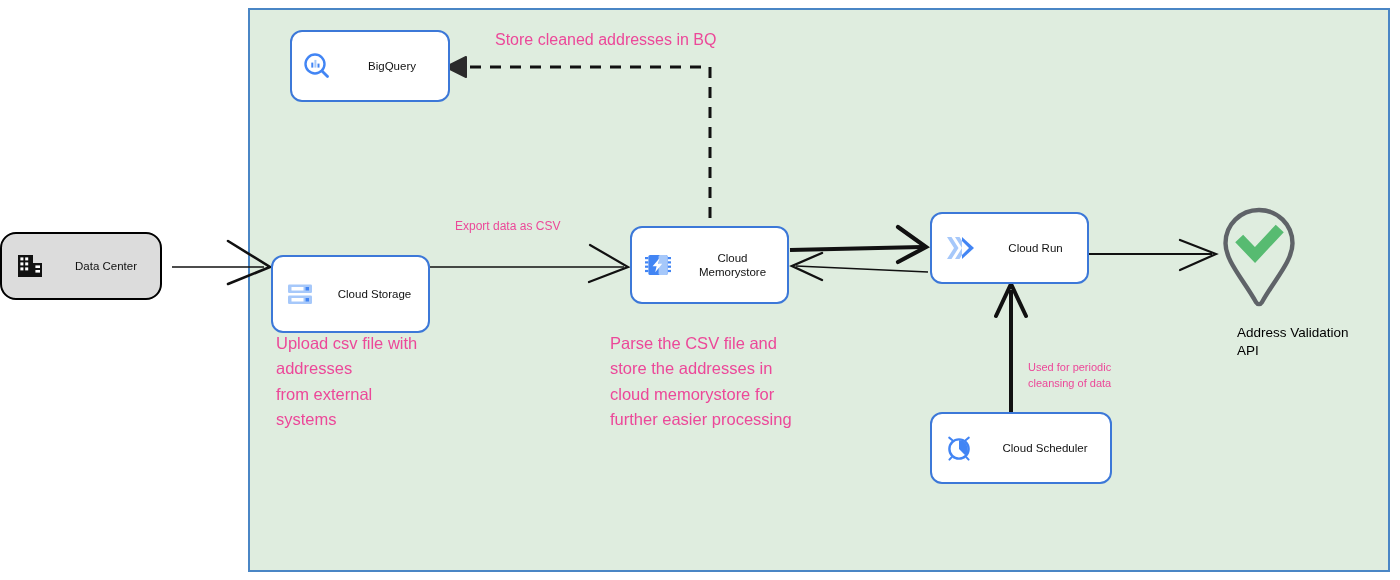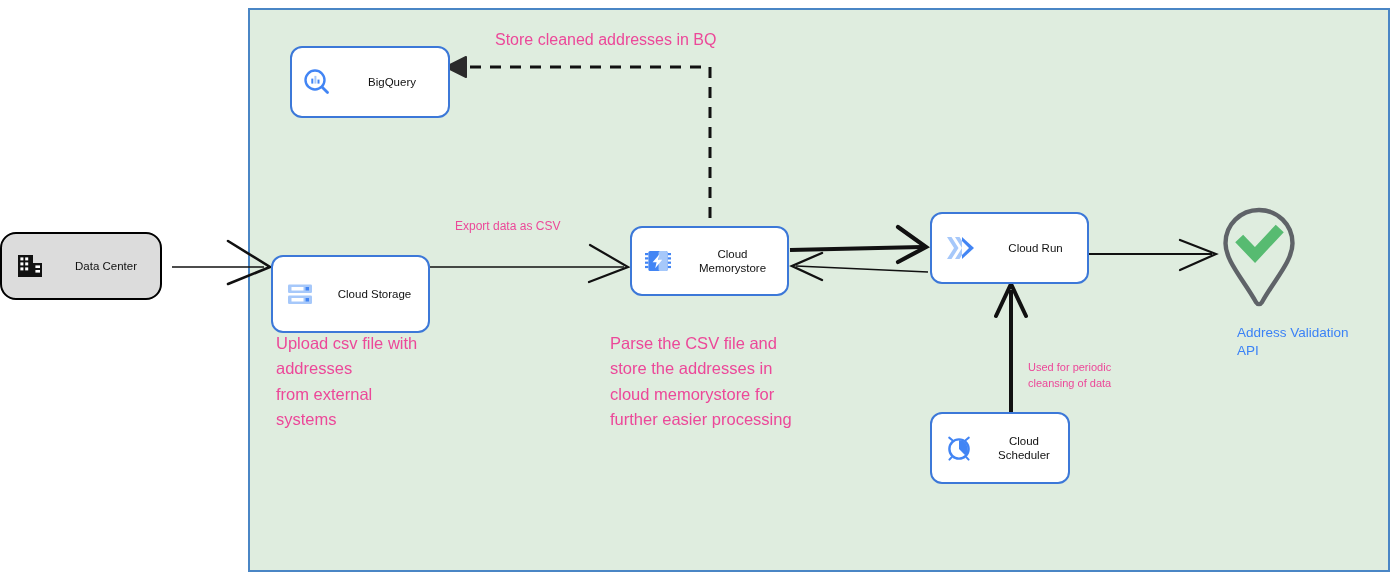--- a/index.html
+++ b/index.html
@@ -63,25 +63,25 @@
 
   
   .node.onprem {
     background: #dcdcdc;
     border: 2.5px solid #000000;
     border-radius: 16px;
   }
   .node.onprem .lbl { font-size: 11.5px; }
 
   
-  #node-bigquery     { left: 290px; top: 46px;  width: 160px; height: 72px; }
+  #node-bigquery     { left: 290px; top: 30px;  width: 160px; height: 72px; }
   #node-cloudstorage { left: 271px; top: 228px; width: 159px; height: 78px; margin-top: 27px; }
-  #node-memorystore  { left: 630px; top: 226px; width: 159px; height: 70px; }
+  #node-memorystore  { left: 630px; top: 226px; width: 159px; height: 78px; }
   #node-cloudrun     { left: 930px; top: 212px; width: 159px; height: 72px; }
-  #node-scheduler    { left: 930px; top: 412px; width: 140px; height: 72px; }
+  #node-scheduler    { left: 930px; top: 412px; width: 182px; height: 72px; }
   #node-datacenter   { left: 0;  top: 232px; width: 162px; height: 68px; }
 
   #node-bigquery .ico     { width: 50px; }
   #node-cloudstorage .ico { width: 54px; }
   #node-memorystore .ico  { width: 52px; }
   #node-cloudrun .ico     { width: 58px; }
   #node-scheduler .ico    { width: 54px; }
   #node-datacenter .ico   { width: 56px; }
 
   
@@ -92,21 +92,21 @@
     width: 82px;
     height: 102px;
   }
   #label-addrapi {
     position: absolute;
     left: 1237px;
     top: 324px;
     width: 160px;
     font-size: 13.5px;
     line-height: 1.35;
-    color: #3b82f6;
+    color: #000000;
     white-space: pre-line;
   }
 
   
   .annot {
     position: absolute;
     color: #ec4899;
     font-size: 15.5px;
     line-height: 1.0;
     white-space: pre-line;

